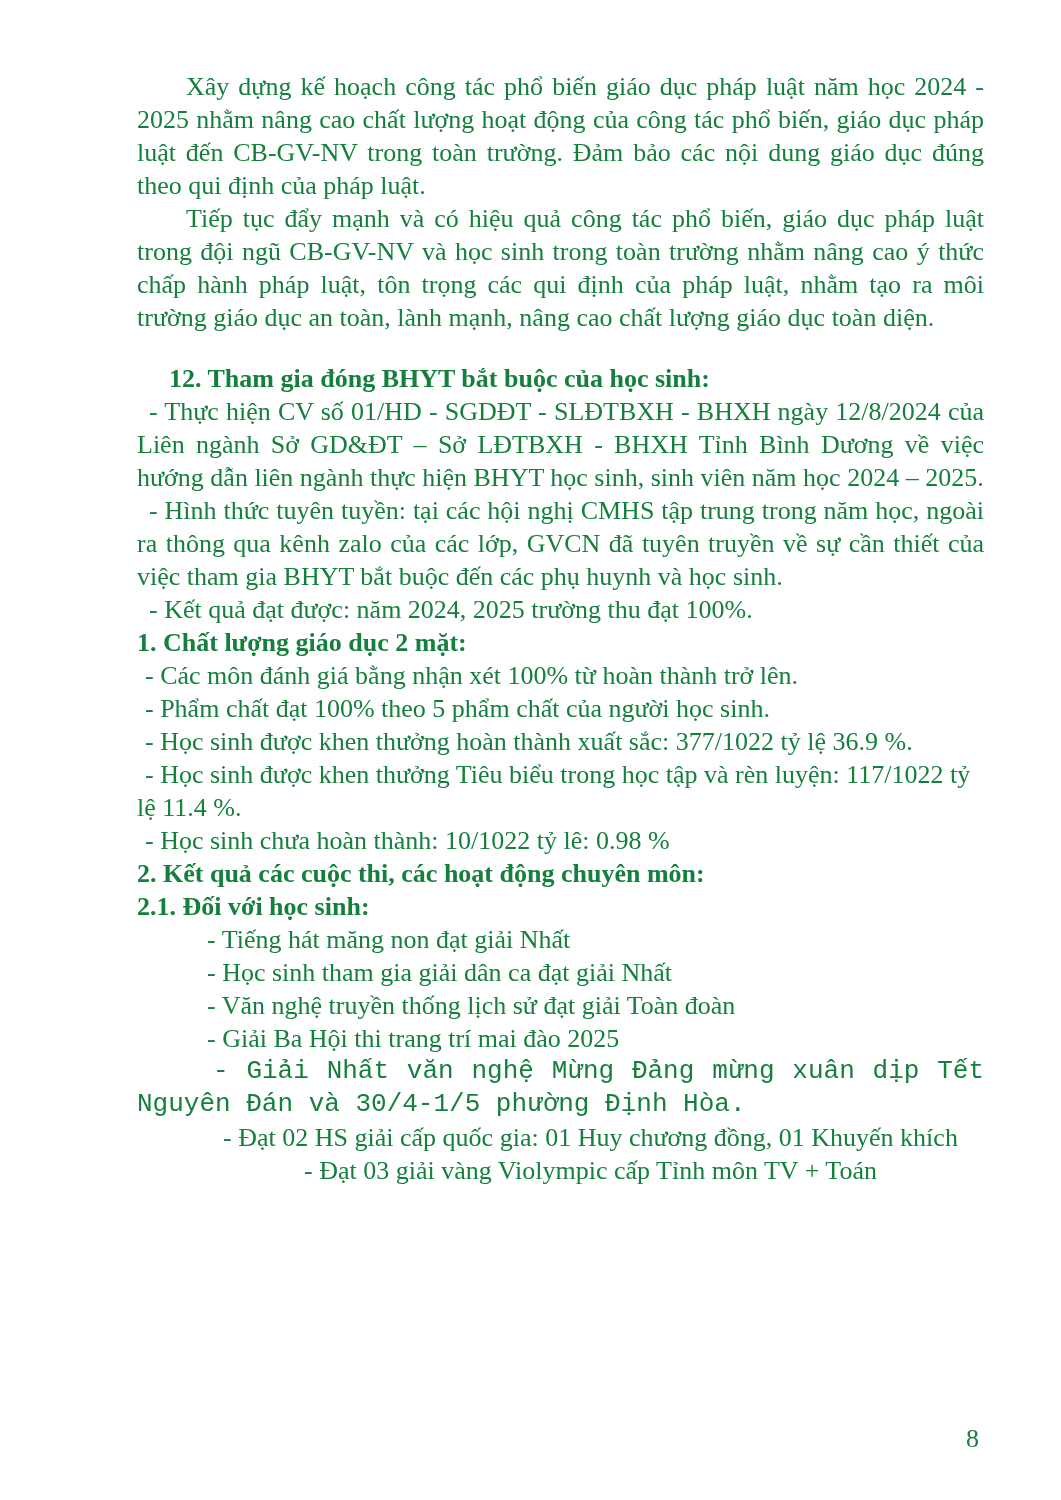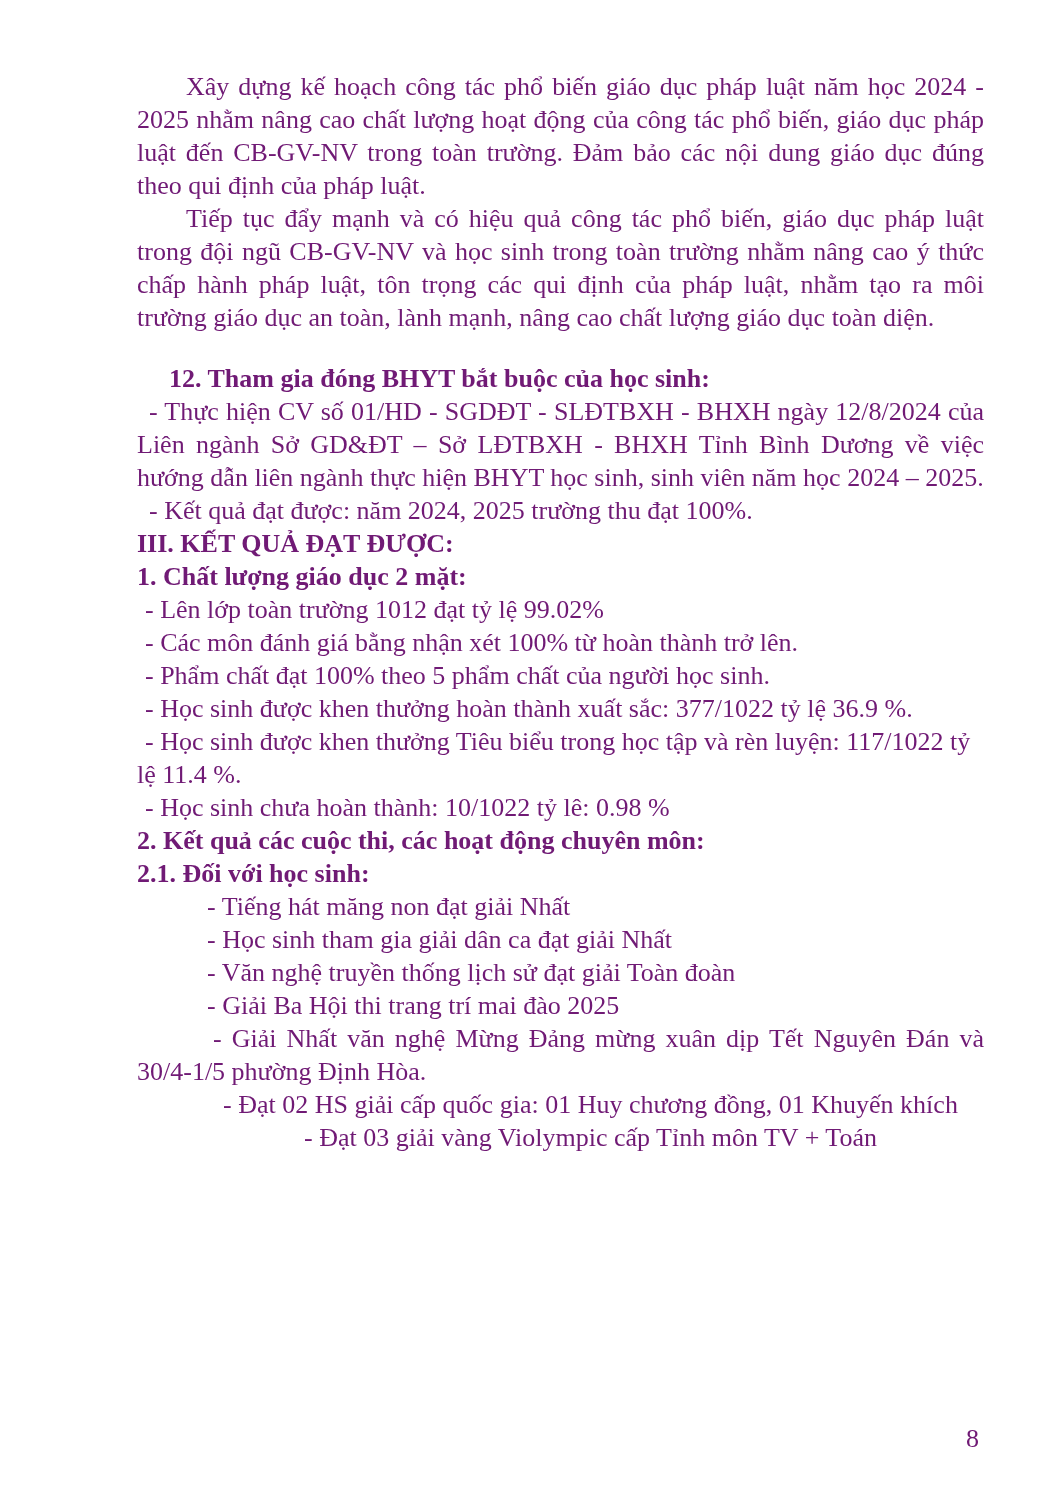--- a/index.html
+++ b/index.html
@@ -5,21 +5,21 @@
   html, body {
     margin: 0;
     padding: 0;
     background: #ffffff;
   }
   .page {
     position: relative;
     width: 1061px;
     height: 1500px;
     background: #ffffff;
-    color: #701a75;
+    color: #15803d;
     font-family: "Liberation Serif", "DejaVu Serif", serif;
     font-size: 26px;
     line-height: 33px;
     overflow: hidden;
     box-sizing: border-box;
     padding: 70px 77px 0 137px;
   }
   .p {
     margin: 0;
     text-align: justify;
@@ -29,46 +29,45 @@
   
   .h-num   { font-weight: bold; text-indent: 32px; margin-top: 28px; }
   
   .dash-sm { text-indent: 12px; }
   
   .head    { font-weight: bold; text-align: left; }
   
   .item    { text-indent: 8px; text-align: left; }
   
   .deep    { text-indent: 70px; text-align: left; }
-  .deepw   { text-indent: 76px; text-align: justify; }
+  .deepw   { text-indent: 76px; text-align: justify; font-family: Liberation Mono, monospace; }
   .deep2   { text-indent: 60px; text-align: center; }
   .page-num {
     position: absolute;
     top: 1424px;
     left: 966px;
     font-size: 26px;
     line-height: 30px;
   }
 </style>
 </head>
 <body>
 
 <div class="page">
 
   <p class="p indent1">Xây dựng kế hoạch công tác phổ biến giáo dục pháp luật năm học 2024 - 2025 nhằm nâng cao chất lượng hoạt động của công tác phổ biến, giáo dục pháp luật đến CB-GV-NV trong toàn trường. Đảm bảo các nội dung giáo dục đúng theo qui định của pháp luật.</p>
   <p class="p indent1">Tiếp tục đẩy mạnh và có hiệu quả công tác phổ biến, giáo dục pháp luật trong đội ngũ CB-GV-NV và học sinh trong toàn trường nhằm nâng cao ý thức chấp hành pháp luật, tôn trọng các qui định của pháp luật, nhằm tạo ra môi trường giáo dục an toàn, lành mạnh, nâng cao chất lượng giáo dục toàn diện.</p>
 
   <p class="p h-num">12. Tham gia đóng BHYT bắt buộc của học sinh:</p>
   <p class="p dash-sm">- Thực hiện CV số 01/HD - SGDĐT - SLĐTBXH - BHXH  ngày 12/8/2024 của Liên ngành Sở GD&amp;ĐT – Sở LĐTBXH - BHXH Tỉnh Bình Dương về việc hướng dẫn liên ngành thực hiện BHYT học sinh, sinh viên năm học 2024 – 2025.</p>
+  <p class="p dash-sm">- Hình thức tuyên tuyền: tại các hội nghị CMHS tập trung trong năm học, ngoài ra thông qua kênh zalo của các lớp, GVCN đã tuyên truyền về sự cần thiết của việc tham gia BHYT bắt buộc đến các phụ huynh và học sinh.</p>
   <p class="p dash-sm">- Kết quả đạt được: năm 2024, 2025 trường thu đạt 100%.</p>
 
-  <p class="p head">III. KẾT QUẢ ĐẠT ĐƯỢC:</p>
   <p class="p head">1. Chất lượng giáo dục 2 mặt:</p>
 
-  <p class="p item">- Lên lớp toàn trường 1012 đạt tỷ lệ  99.02%</p>
   <p class="p item">- Các môn đánh giá bằng nhận xét 100% từ hoàn thành trở lên.</p>
   <p class="p item">- Phẩm chất đạt 100% theo 5 phẩm chất của người học sinh.</p>
   <p class="p item">- Học sinh được khen thưởng hoàn thành xuất sắc: 377/1022 tỷ lệ 36.9 %.</p>
   <p class="p item">- Học sinh được khen thưởng Tiêu biểu trong học tập và rèn luyện: 117/1022 tỷ lệ 11.4 %.</p>
   <p class="p item">- Học sinh chưa hoàn thành: 10/1022 tỷ lê: 0.98 %</p>
 
   <p class="p head">2. Kết quả các cuộc thi, các hoạt động chuyên môn:</p>
   <p class="p head">2.1. Đối với học sinh:</p>
 
   <p class="p deep">- Tiếng hát măng non đạt giải Nhất</p>

